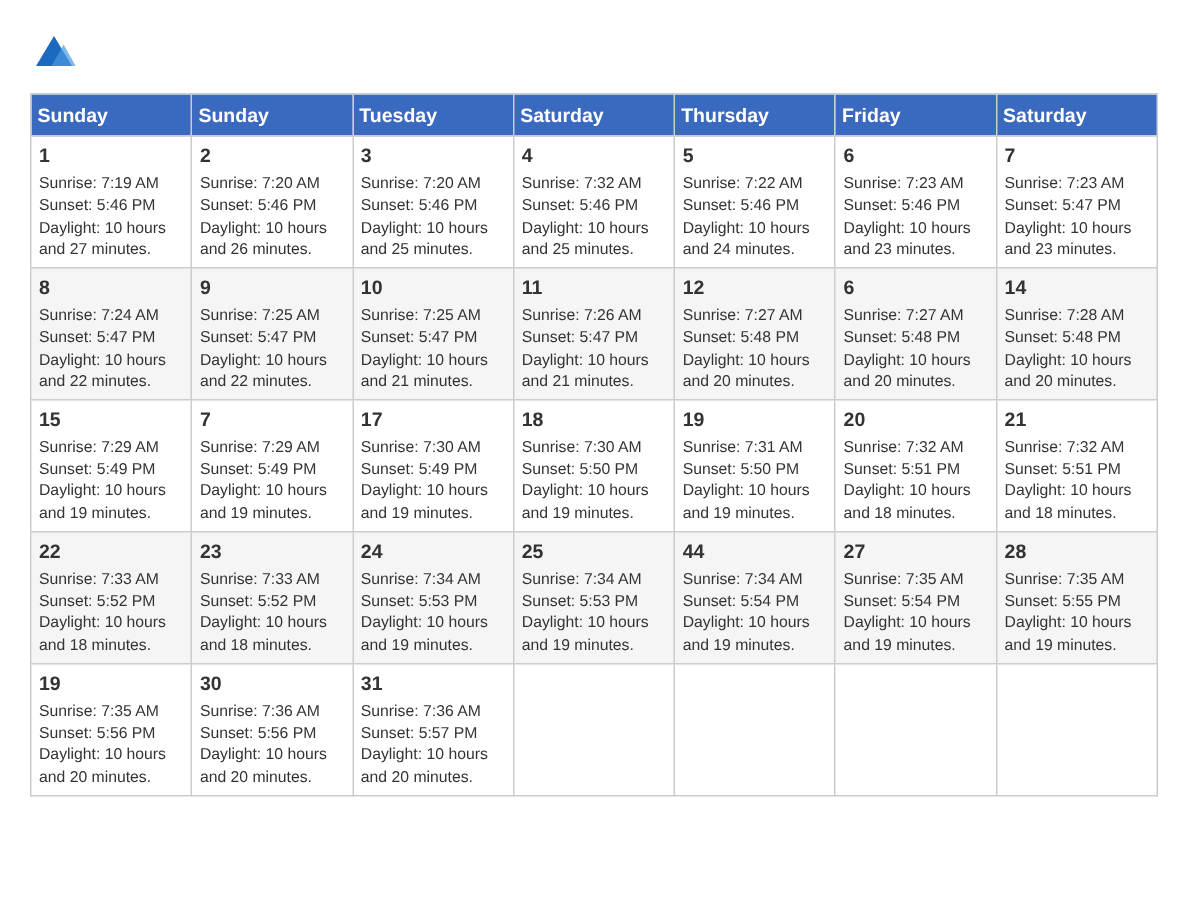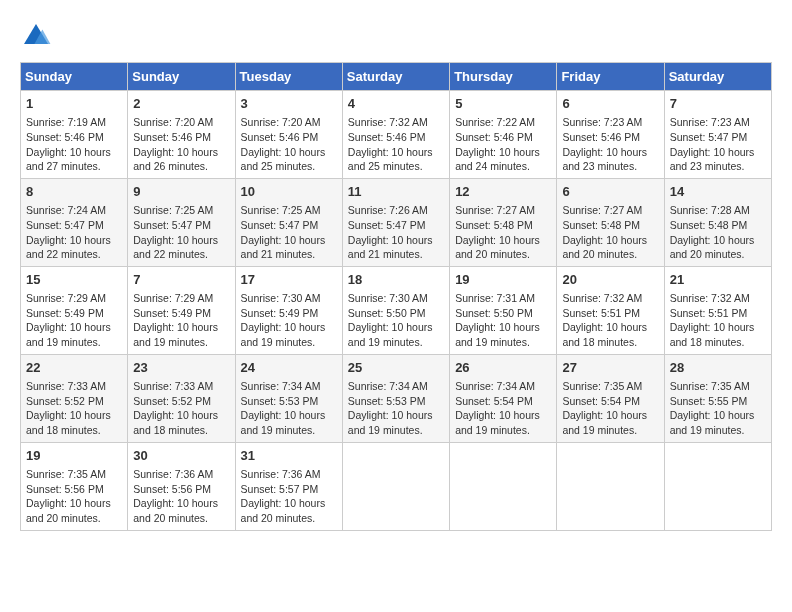--- a/index.html
+++ b/index.html
@@ -294,21 +294,21 @@
         <span>and 19 minutes.</span>
       </td>
         <td>
         <span class="day-number">25</span>
         <span>Sunrise: 7:34 AM</span><br>
         <span>Sunset: 5:53 PM</span><br>
         <span>Daylight: 10 hours</span><br>
         <span>and 19 minutes.</span>
       </td>
         <td>
-        <span class="day-number">26</span>
+        <span class="day-number">44</span>
         <span>Sunrise: 7:34 AM</span><br>
         <span>Sunset: 5:54 PM</span><br>
         <span>Daylight: 10 hours</span><br>
         <span>and 19 minutes.</span>
       </td>
         <td>
         <span class="day-number">27</span>
         <span>Sunrise: 7:35 AM</span><br>
         <span>Sunset: 5:54 PM</span><br>
         <span>Daylight: 10 hours</span><br>

